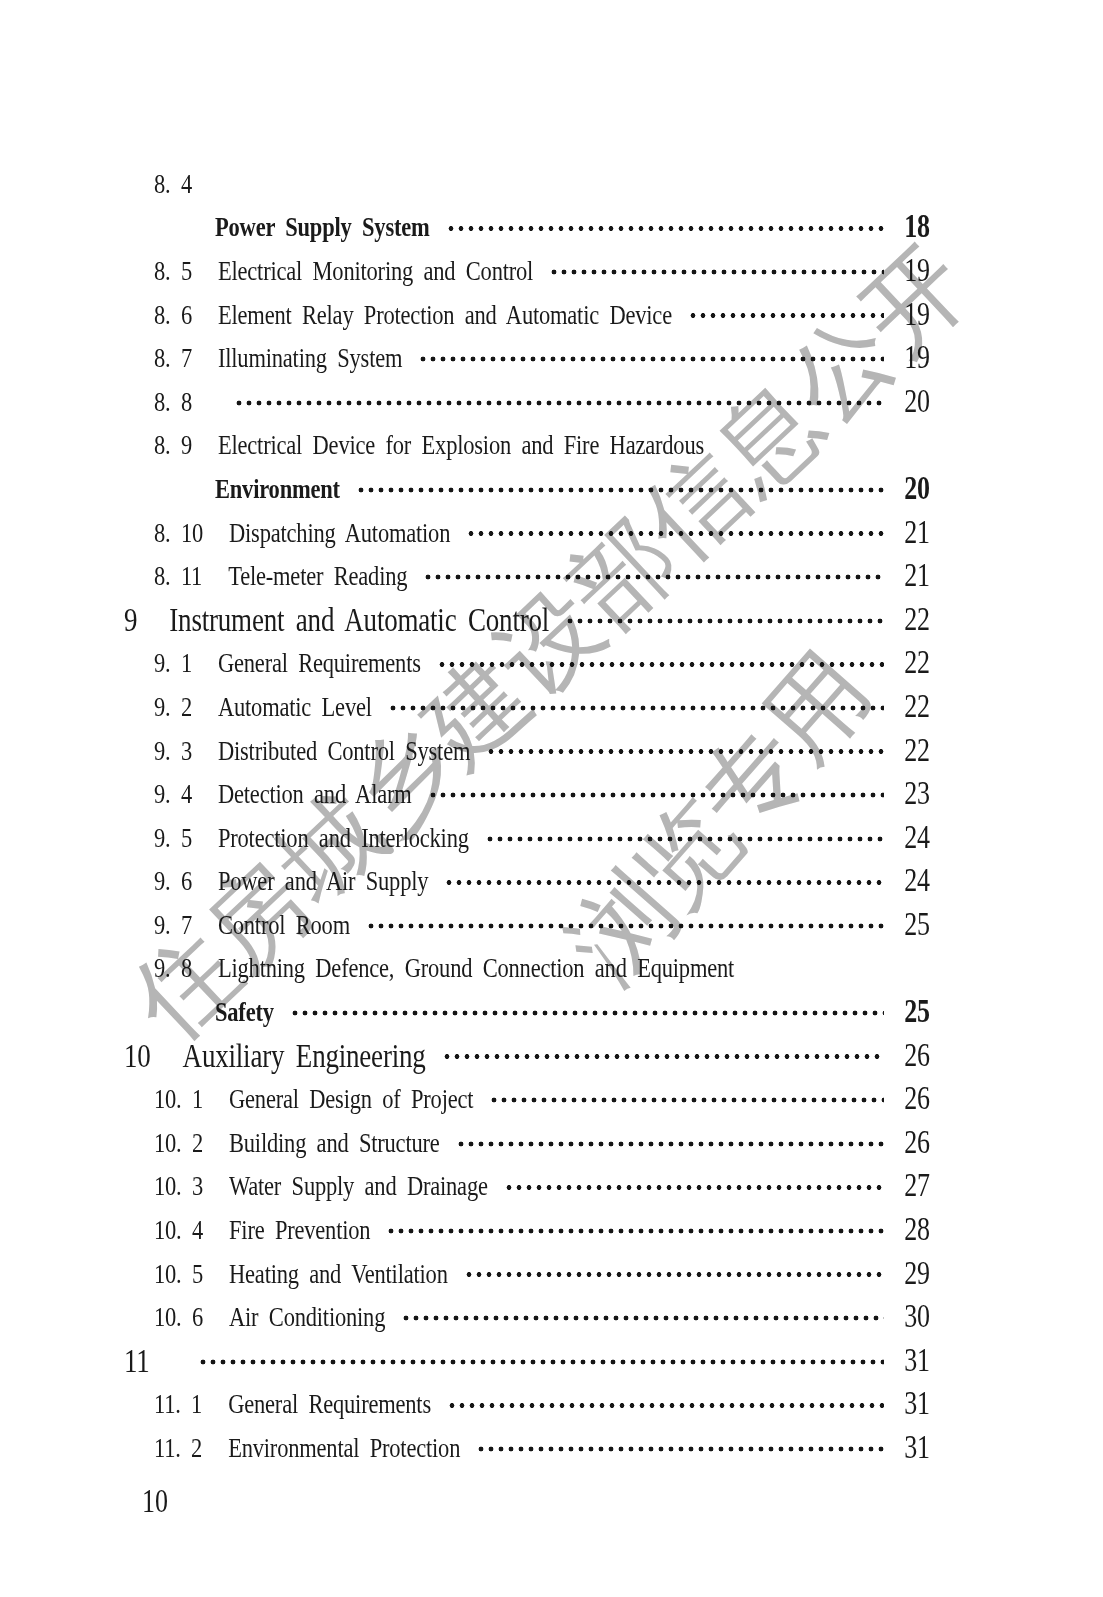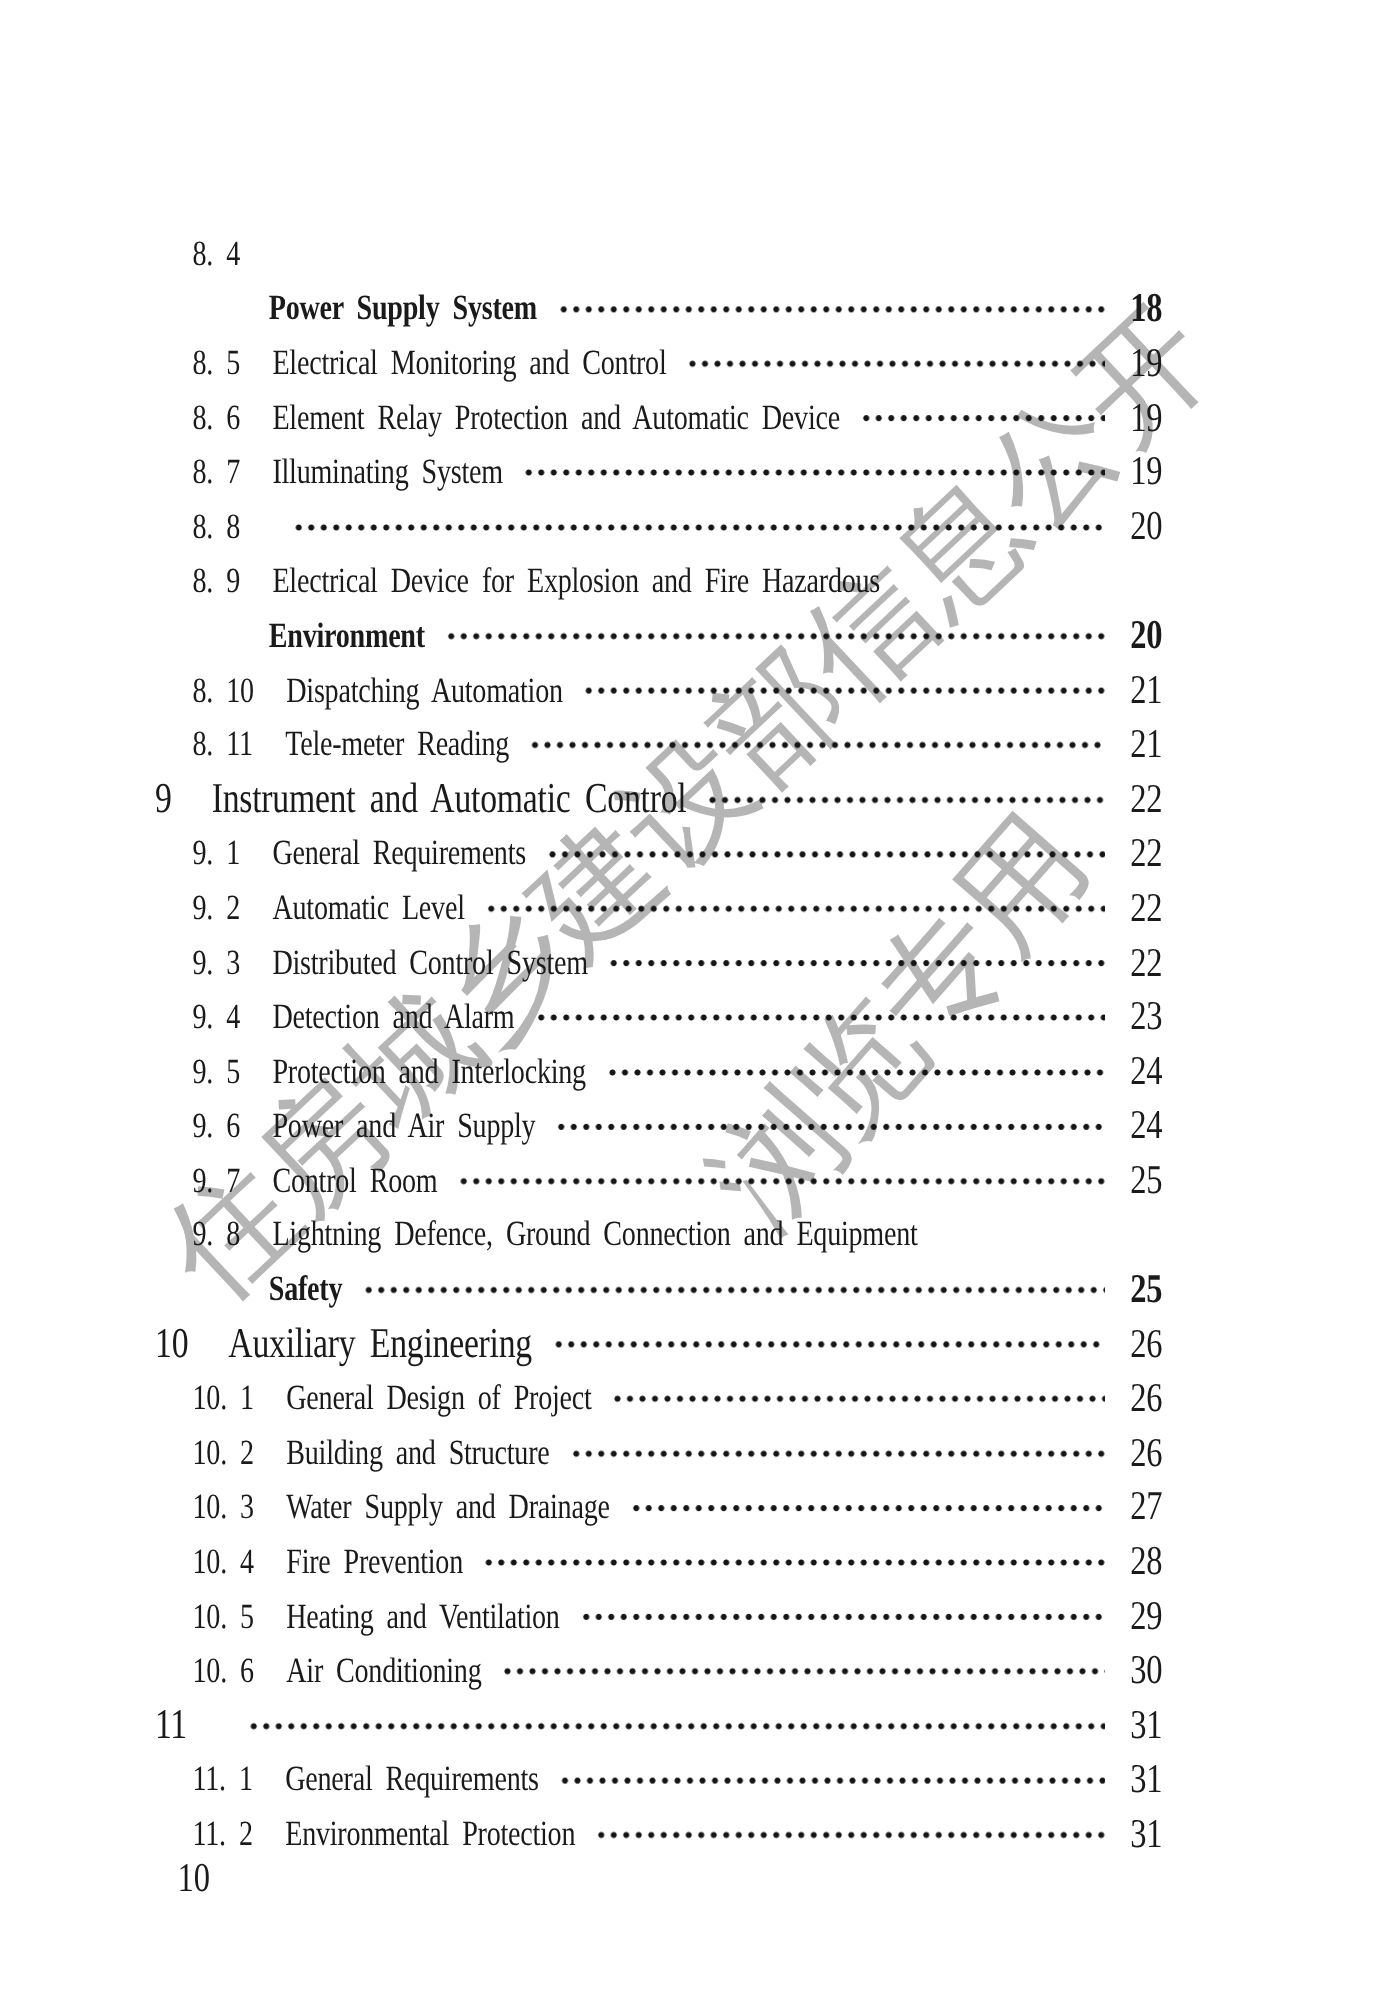--- a/index.html
+++ b/index.html
@@ -24,21 +24,21 @@
     transform-origin:0 50%;
     pointer-events:none;
     user-select:none;
   }
   .wm1 { left:149px; top:969px; transform:rotate(-43.2deg); letter-spacing:0px; }
   .wm2 { left:590px; top:915px; transform:rotate(-48.7deg); letter-spacing:-2px; }
   
   .toc {
     position:absolute;
     z-index:1;
-    left:113px; top:182px;
+    left:113px; top:163px;
     width:827px;
     word-spacing:5px;
     letter-spacing:-0.2px;
   }
   .row { display:flex; align-items:center; height:43.6px; }
   .row.chapter { font-size:27px; padding-left:11px; }
   .row.sub     { font-size:22.5px; padding-left:41px; }
   .row.cont    { font-size:22.5px; padding-left:102px;font-weight:bold; }
   .row.chapter .num { margin-right:32px; }
   .row.sub .num     { margin-right:26px; }

